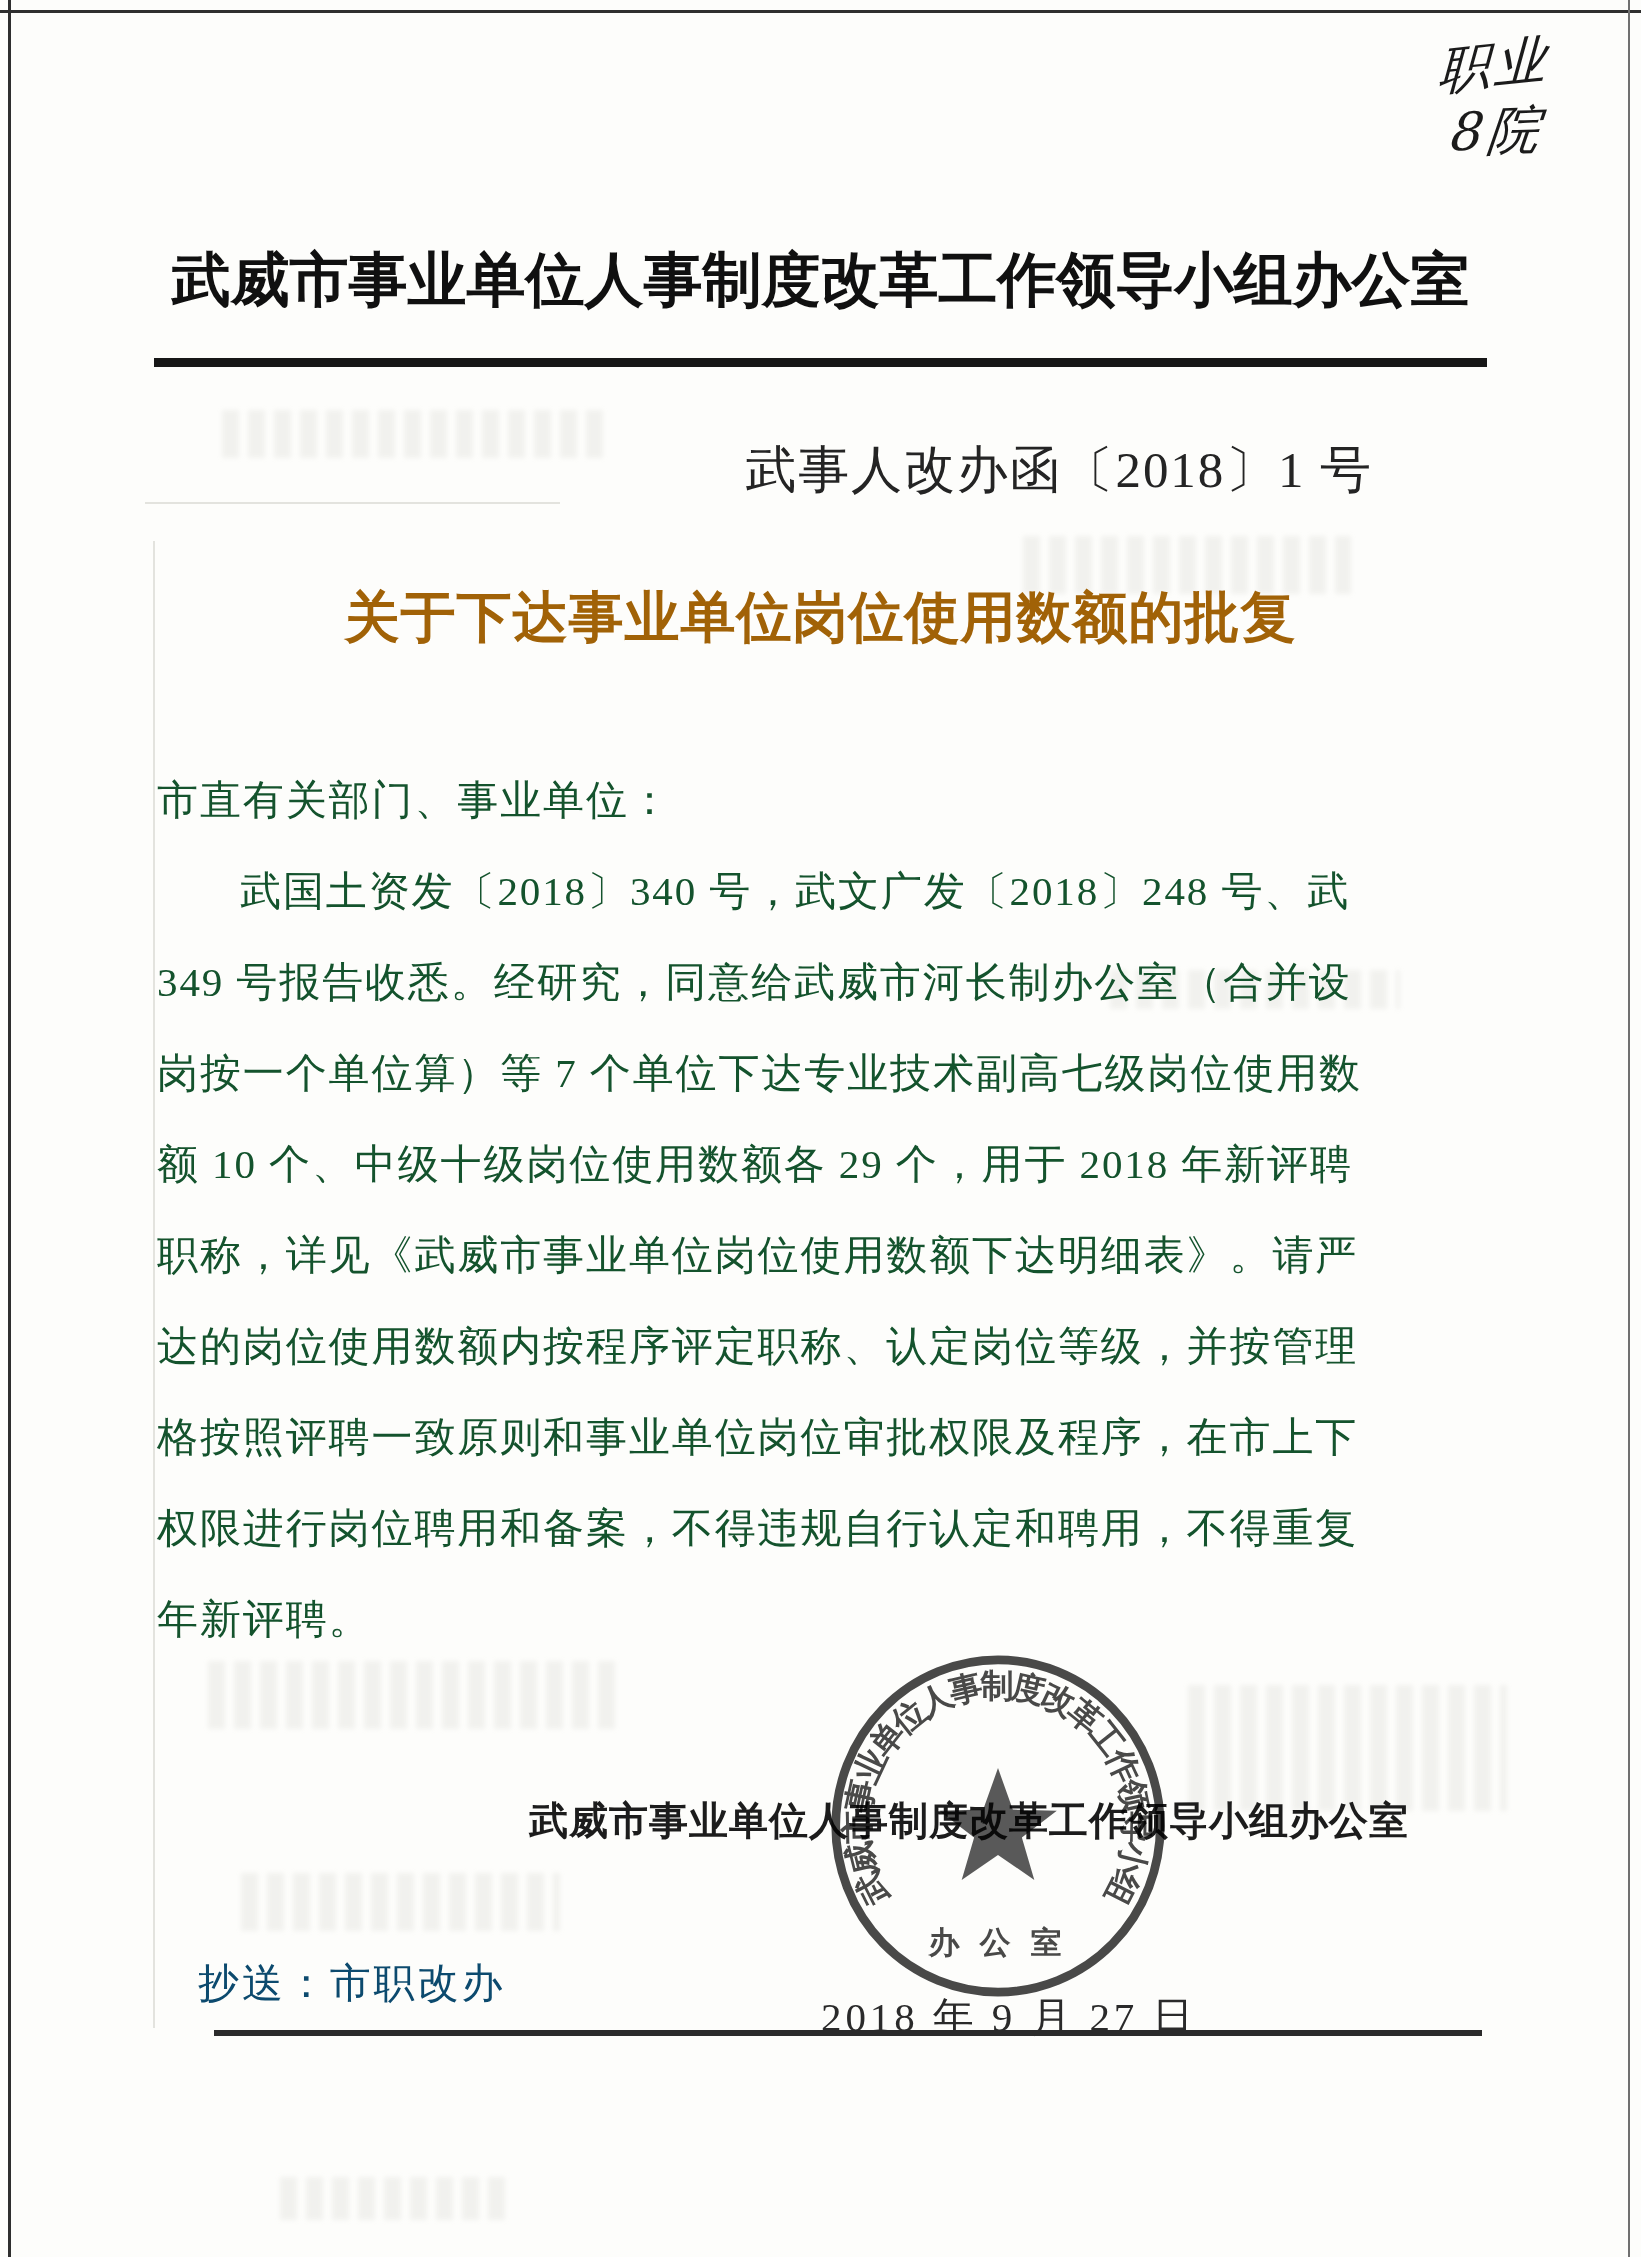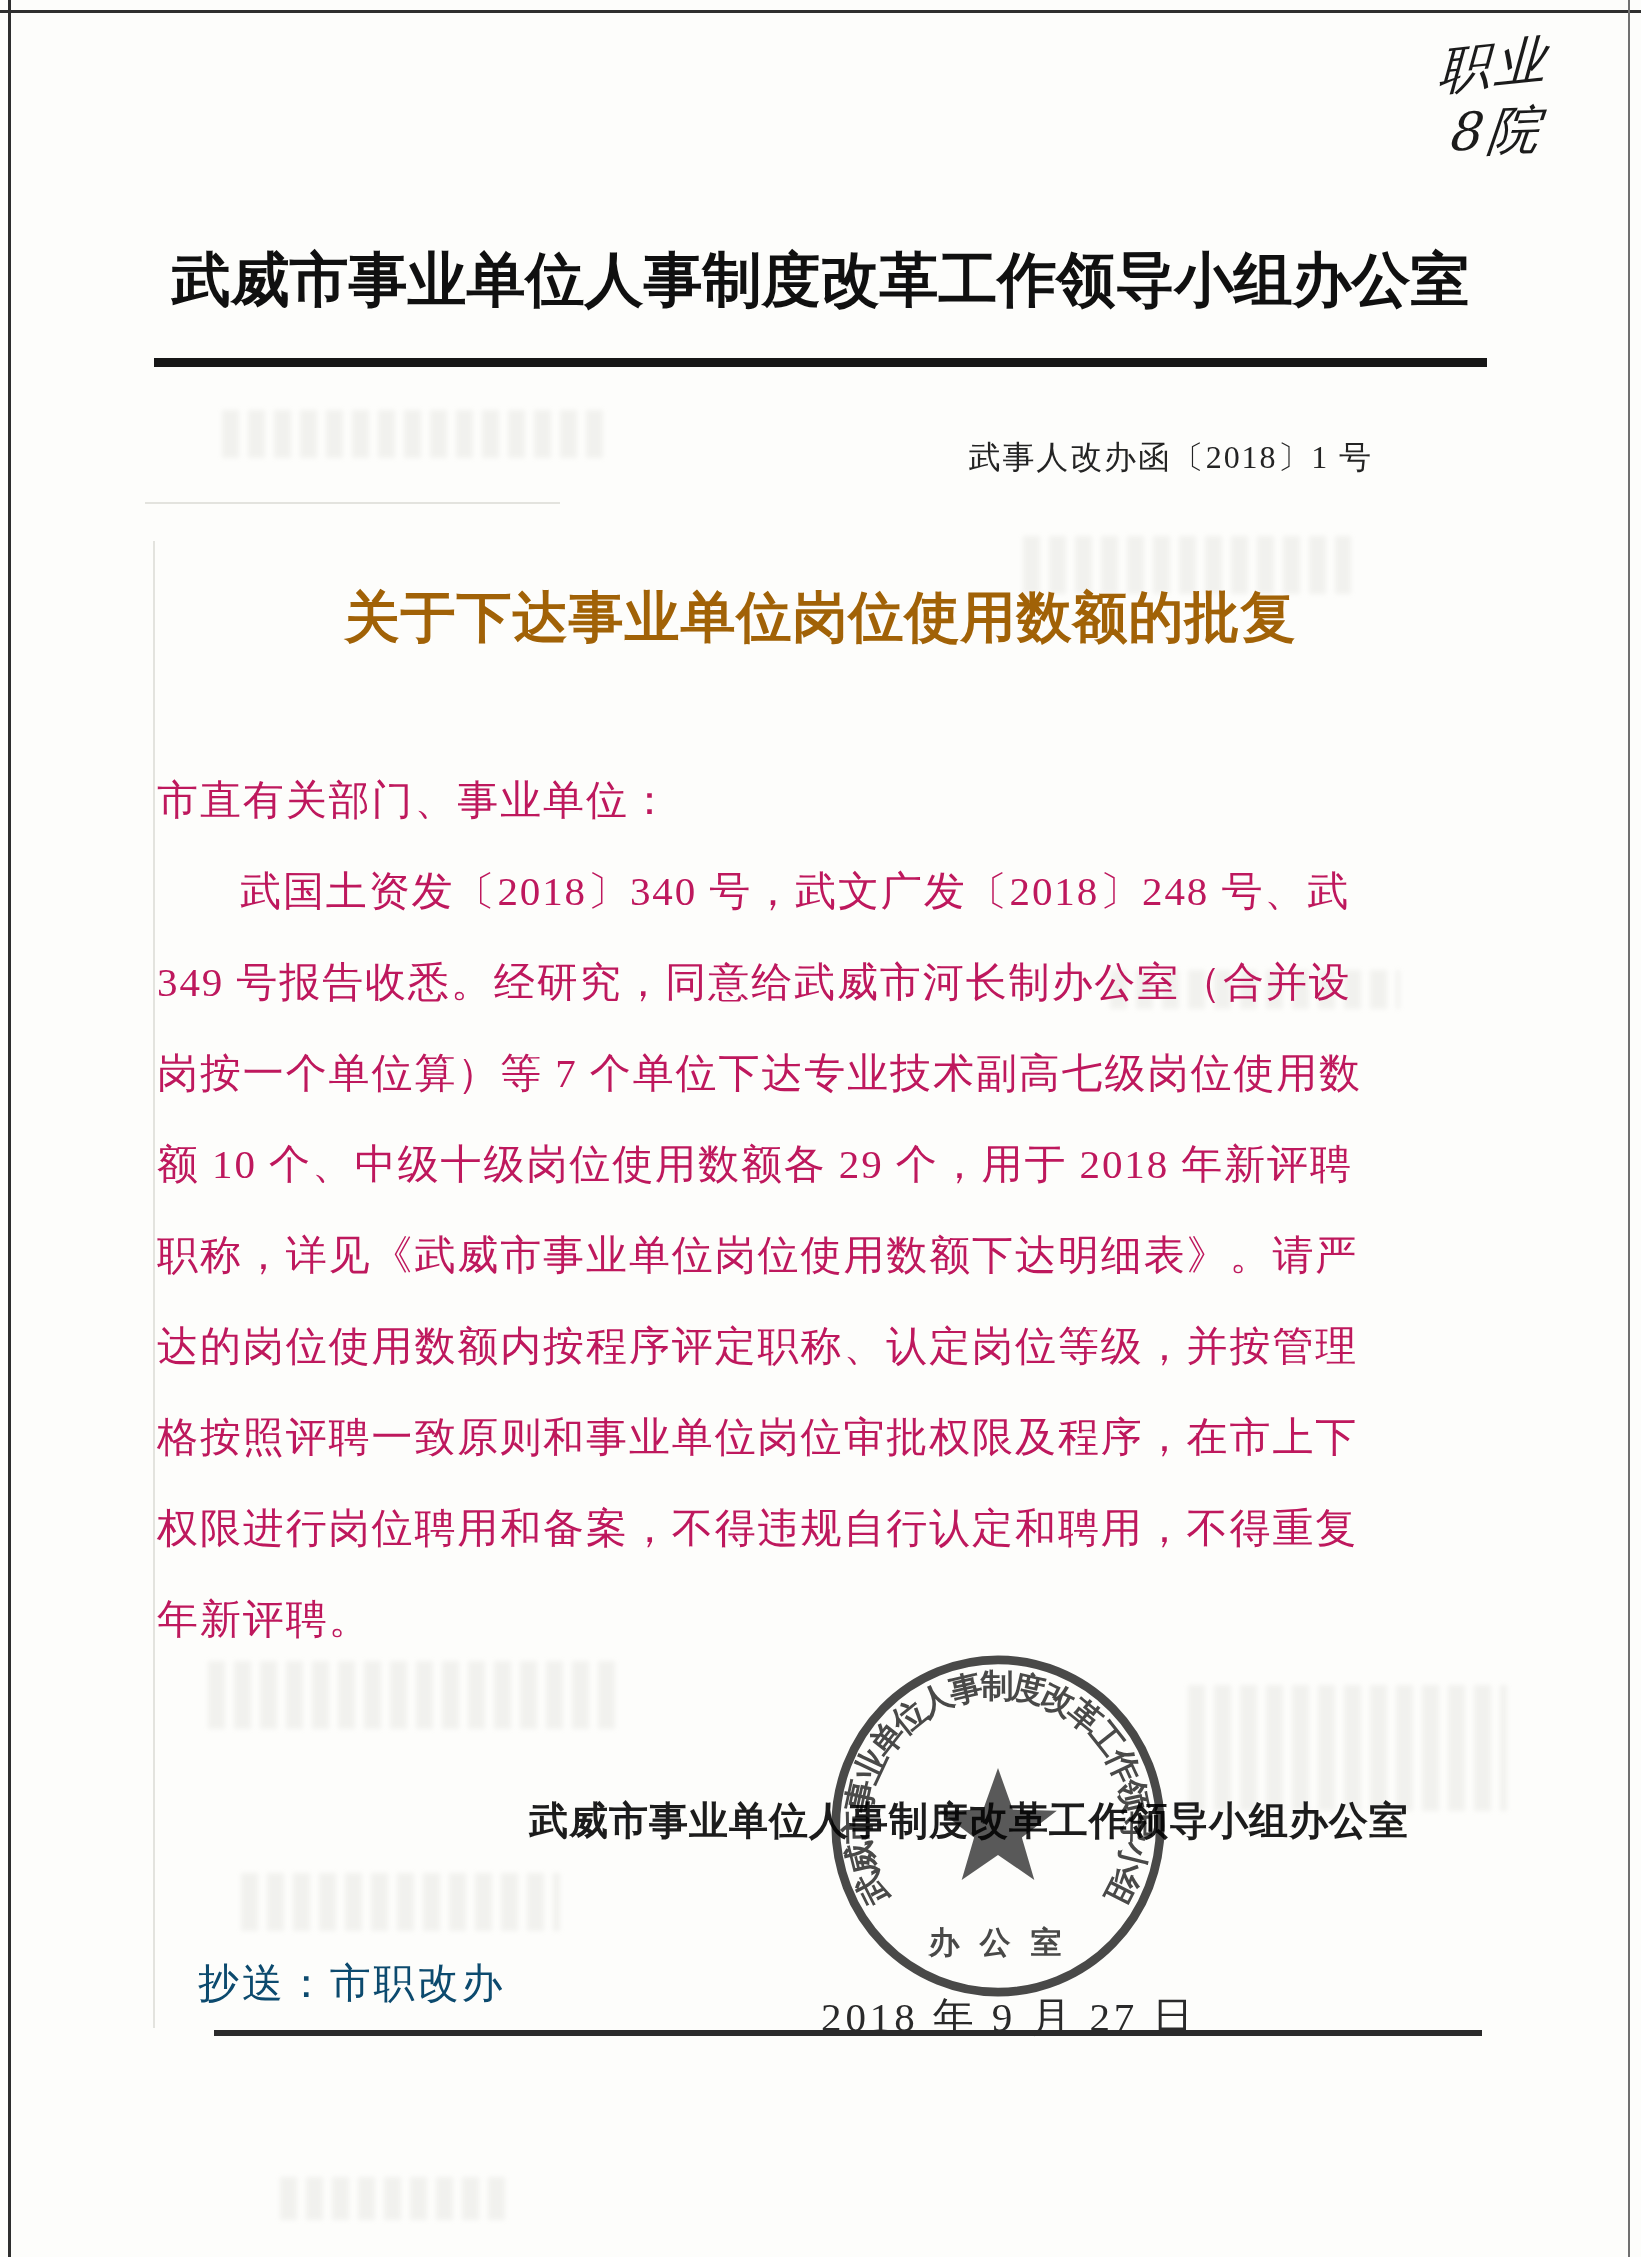--- a/index.html
+++ b/index.html
@@ -39,34 +39,34 @@
   
   .letterhead{
     position:absolute;left:0;top:241px;width:1641px;
     text-align:center;white-space:nowrap;
     font-family:"Liberation Sans",sans-serif;
     font-weight:bold;font-size:59px;letter-spacing:0px;color:#101010;
   }
   .head-rule{position:absolute;left:154px;top:358px;width:1333px;height:8.7px;background:#171717;}
   .doc-number{
     position:absolute;top:436px;right:268px;
-    font-size:32px;letter-spacing:1.9px;color:#242424;white-space:nowrap;
+    font-size:51px;letter-spacing:1.9px;color:#242424;white-space:nowrap;
   }
   .doc-title{
     position:absolute;left:0;top:581px;width:1641px;
     text-align:center;white-space:nowrap;
     font-family:"Liberation Sans",sans-serif;
     font-weight:bold;font-size:55px;letter-spacing:1px;color:#a16207;
   }
   
   .body-block{position:absolute;left:157px;top:755px;width:1344px;}
   .line{
     white-space:nowrap;
     font-size:41px;line-height:91px;height:91px;
-    letter-spacing:1.9px;color:#be185d;
+    letter-spacing:1.9px;color:#14532d;
   }
   .line.indent{text-indent:83px;}
   
   .sig-org{
     position:absolute;left:529px;top:1794px;white-space:nowrap;
     font-family:"Liberation Sans",sans-serif;font-weight:bold;
     font-size:39px;letter-spacing:1px;color:#1c1c1c;
   }
   .sig-date{
     position:absolute;left:821px;top:1990px;white-space:nowrap;

